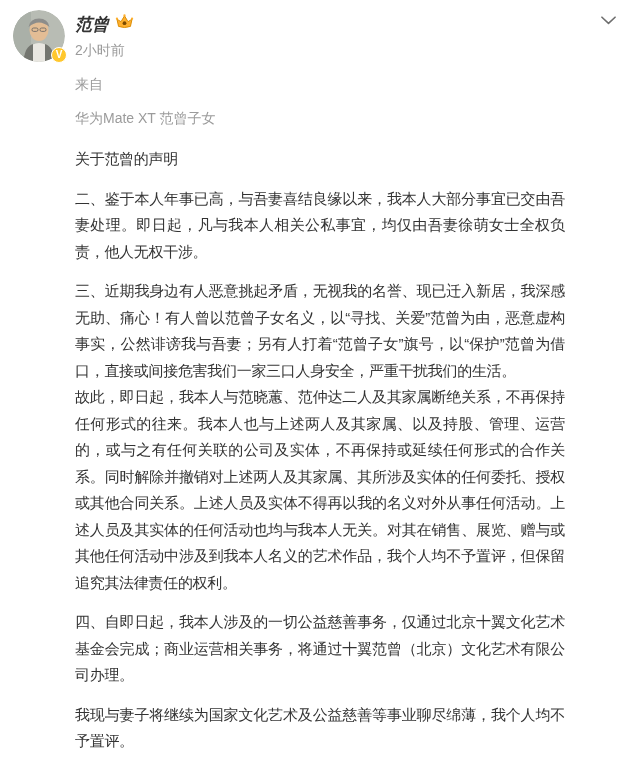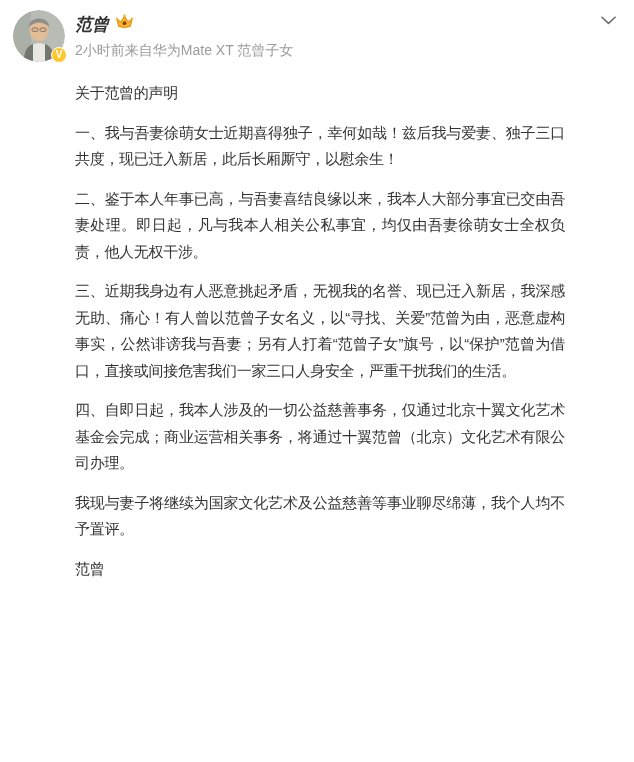--- a/index.html
+++ b/index.html
@@ -19,21 +19,21 @@
     position: absolute; right: -2px; bottom: -1px;
     width: 16px; height: 16px; border-radius: 50%;
     background: #ffc72c; border: 1.5px solid #ffffff;
     display: flex; align-items: center; justify-content: center;
     color: #ffffff; font-weight: bold; font-size: 10px; line-height: 1;
   }
   .header-info { margin-left: 10px; padding-top: 3px; flex: 1 1 auto; }
   .name-row { display: flex; align-items: flex-start; font-style: italic; }
   .username { font-size: 17px; font-weight: bold; color: #333333; cursor: pointer; }
   .crown { margin-left: 6px; display: inline-flex; }
-  .meta-row { margin-top: 6px; font-size: 14px; color: #9b9b9b; display: flex; gap: 0; }
+  .meta-row { margin-top: 6px; font-size: 14px; color: #9b9b9b; display: flex; gap: 16px; flex-direction: column; }
   .meta-row span { white-space: nowrap; }
   .meta-link { cursor: pointer; }
   .chevron { position: absolute; top: 9px; right: 16px; cursor: pointer; padding: 2px; }
 
   
   .content {
     margin: 9px 0 0 75px;
     width: 490px;
     font-size: 15px;
     line-height: 26.5px;
@@ -99,23 +99,23 @@
   </div>
 
   <span class="chevron">
     <svg width="15" height="9" viewBox="0 0 16 9">
       <polyline points="1,1 8,7.5 15,1" fill="none" stroke="#6e6e6e" stroke-width="1.7" stroke-linecap="round" stroke-linejoin="round"></polyline>
     </svg>
   </span>
 
   <div class="content">
     <p class="first">关于范曾的声明</p>
-    <p>一、我与吾妻徐萌女士近期喜得独子，幸何如哉！兹后我与爱妻、独子三口共度，现已迁入新居，此后长厢厮守，以慰余生！</p>
     <p>二、鉴于本人年事已高，与吾妻喜结良缘以来，我本人大部分事宜已交由吾妻处理。即日起，凡与我本人相关公私事宜，均仅由吾妻徐萌女士全权负责，他人无权干涉。</p>
     <p>三、近期我身边有人恶意挑起矛盾，无视我的名誉、现已迁入新居，我深感无助、痛心！有人曾以范曾子女名义，以“寻找、关爱”范曾为由，恶意虚构事实，公然诽谤我与吾妻；另有人打着“范曾子女”旗号，以“保护”范曾为借口，直接或间接危害我们一家三口人身安全，严重干扰我们的生活。</p>
+    <p class="no-gap">故此，即日起，我本人与范晓蕙、范仲达二人及其家属断绝关系，不再保持任何形式的往来。我本人也与上述两人及其家属、以及持股、管理、运营的，或与之有任何关联的公司及实体，不再保持或延续任何形式的合作关系。同时解除并撤销对上述两人及其家属、其所涉及实体的任何委托、授权或其他合同关系。上述人员及实体不得再以我的名义对外从事任何活动。上述人员及其实体的任何活动也均与我本人无关。对其在销售、展览、赠与或其他任何活动中涉及到我本人名义的艺术作品，我个人均不予置评，但保留追究其法律责任的权利。</p>
     <p>四、自即日起，我本人涉及的一切公益慈善事务，仅通过北京十翼文化艺术基金会完成；商业运营相关事务，将通过十翼范曾（北京）文化艺术有限公司办理。</p>
     <p>我现与妻子将继续为国家文化艺术及公益慈善等事业聊尽绵薄，我个人均不予置评。</p>
 
     <div class="sig-block">
       <div class="sig-line">范曾</div>
 
     </div>
   </div>
 
 </div>

